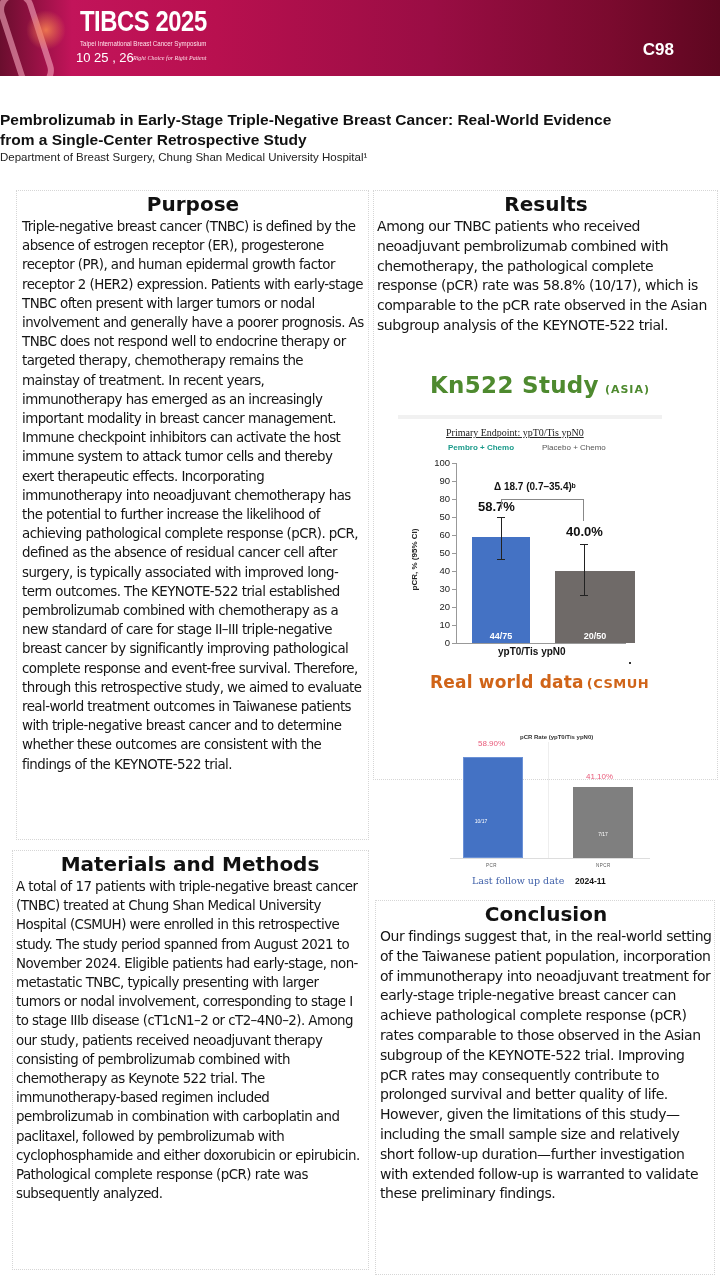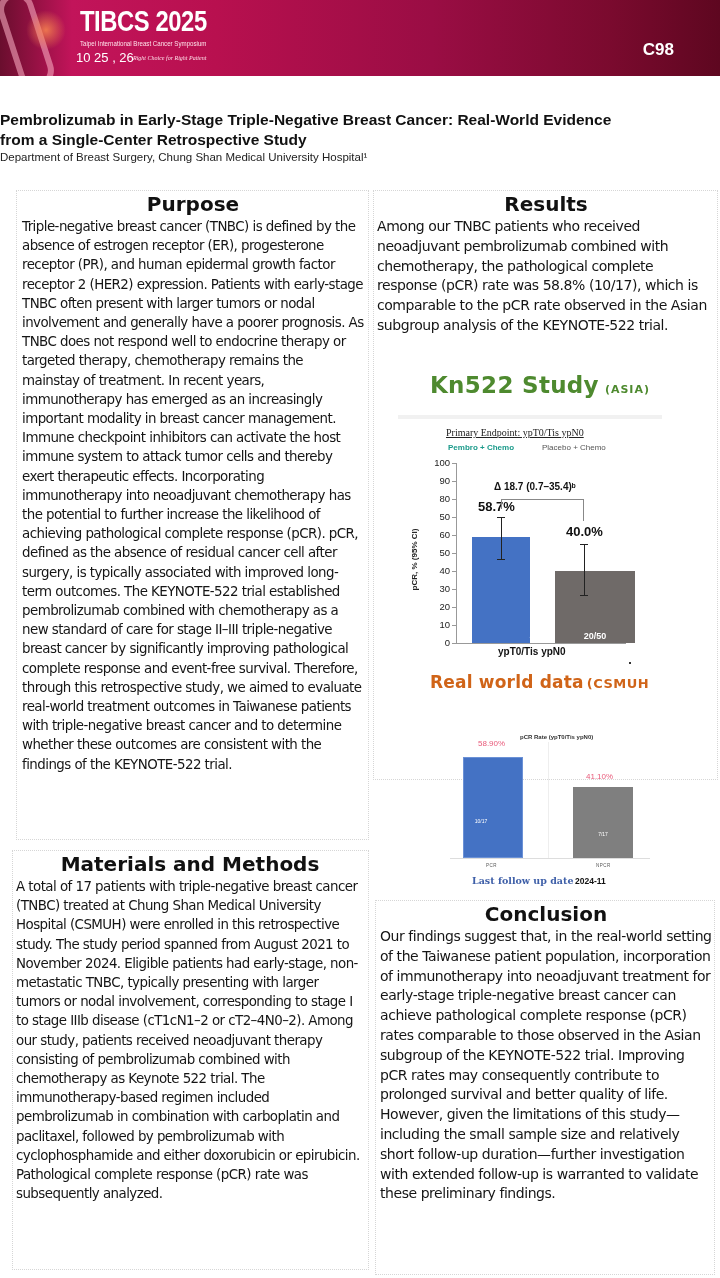--- a/index.html
+++ b/index.html
@@ -142,21 +142,21 @@
     position: absolute; width: 100%; text-align: center; font-family: "Liberation Sans", sans-serif;
     font-size: 5px; color: #fff;
   }
   .rw-chart .pct {
     position: absolute; font-family: "Liberation Sans", sans-serif; font-size: 8px; color: #e85a7a;
   }
   .rw-chart .cat {
     position: absolute; top: 133px; font-family: "Liberation Sans", sans-serif; font-size: 4.5px; color: #555; letter-spacing: 0.5px;
   }
   .rw-chart .followup {
-    position: absolute; left: 22px; top: 145px; font-family: "DejaVu Serif", serif; font-weight: bold;
+    position: absolute; left: 22px; top: 145px; font-family: "DejaVu Serif", serif; font-weight: normal;
     font-size: 9.5px; color: #3e5fa8;
   }
   .rw-chart .followup-date {
     position: absolute; left: 125px; top: 146px; font-family: Liberation Sans, sans-serif; font-weight: bold;
     font-size: 8.5px; color: #111;
   }
   .dot { position: absolute; left: 629px; top: 662px; width: 2px; height: 2px; background: #333; }
 </style>
 </head>
 <body>
@@ -222,21 +222,21 @@
       <div class="tick" style="top: 97px;">50</div>
       <div class="tickmark" style="top: 102px;"></div>
       <div class="tick" style="top: 79px;">80</div>
       <div class="tickmark" style="top: 84px;"></div>
       <div class="tick" style="top: 61px;">90</div>
       <div class="tickmark" style="top: 66px;"></div>
       <div class="tick" style="top: 43px;">100</div>
       <div class="tickmark" style="top: 48px;"></div>
     </div>
 
-  <div class="bar" style="left:74px; top:122.3px; width:58px; height:105.7px; background:#4472c4;padding-left:40px;">
+  <div class="bar" style="left:74px; top:122.3px; width:58px; height:105.7px; background:#4472c4;">
     <div class="count">44/75</div>
   </div>
   <div class="errbar" style="left:103px; top:102px; height:42px;"></div>
   <div class="errcap" style="left:99px; top:102px;"></div>
   <div class="errcap" style="left:99px; top:144px;"></div>
   <div class="pct" style="left:80px; top:84px;">58.7%</div>
 
   <div class="bar" style="left:157px; top:156px; width:80px; height:72px; background:#6f6a68;">
     <div class="count">20/50</div>
   </div>

